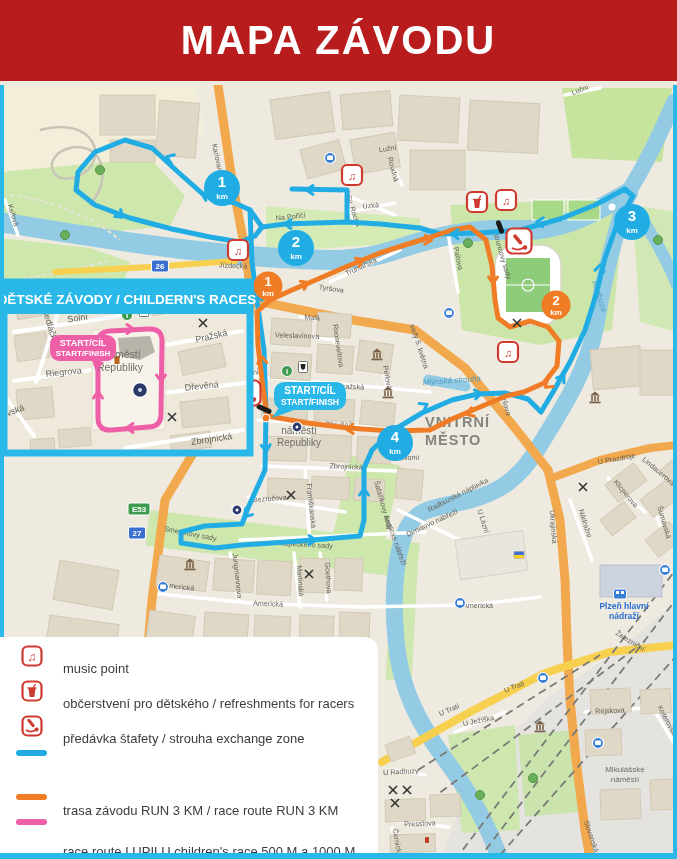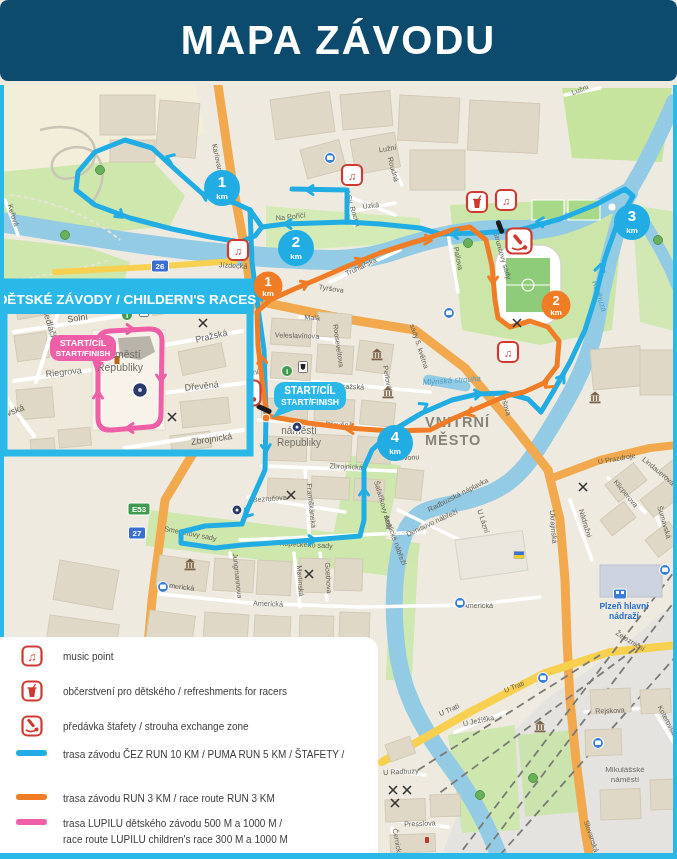--- a/index.html
+++ b/index.html
@@ -1,32 +1,32 @@
 <!DOCTYPE html>
 <html><head>
 <meta charset="utf-8">
 <style>
   html,body{margin:0;padding:0;background:#888;}
   #page{position:relative;width:677px;height:859px;overflow:hidden;background:#eeeae0;
         font-family:"Liberation Sans","DejaVu Sans",sans-serif;}
-  #hdr{position:absolute;left:0;top:0;width:677px;height:81px;background:#0c4a6e;
-       display:flex;align-items:center;justify-content:center;border-radius:8px;}
+  #hdr{position:absolute;left:0;top:0;width:677px;height:81px;background:#b91c1c;
+       display:flex;align-items:center;justify-content:center;}
   #hdr h1{margin:0;color:#fff;font-size:40px;font-weight:800;letter-spacing:2px;}
   svg{position:absolute;left:0;top:0;}
   svg text{font-family:"Liberation Sans","DejaVu Sans",sans-serif;}
   .street{fill:#615f58;}
   .water-lbl{fill:#4f9dc4;font-style:italic;}
   .rt-cyan{stroke:#21ade4;}
   .rt-orange{stroke:#f07d26;}
   .rt-pink{stroke:#ee5fa7;}
   .route{fill:none;stroke-width:5;stroke-linejoin:round;stroke-linecap:round;}
   #legend{position:absolute;left:0;top:637px;width:378px;height:216px;background:#fff;
           border-radius:0 14px 0 0;}
   .lrow{position:absolute;left:0;width:378px;}
-  .lrow .txt{position:absolute;left:63px;top:2px;font-size:10px;color:#3c3c3c;line-height:16px;}
+  .lrow .txt{position:absolute;left:63px;top:14px;font-size:13px;color:#3c3c3c;line-height:16px;}
   .lrow .ic{position:absolute;left:21px;top:-2px;}
   .lrow .sw{position:absolute;left:16px;top:5px;width:31px;height:5.5px;border-radius:3px;}
   #botline{position:absolute;left:0;top:853px;width:677px;height:6px;background:#29b8e8;}
 </style>
 </head>
 <body>
 
 <div id="page">
 
   <div id="hdr">
@@ -784,30 +784,30 @@
             </g>
             <path d="M 5,15 Q 11,19 17,13" fill="none" stroke="#cf3a30" stroke-width="1.6"></path>
             <circle cx="15.5" cy="14.5" r="2" fill="#cf3a30"></circle>
           </svg>
       </span>
       <div class="txt"><span>předávka štafety / strouha exchange zone</span></div>
     </div>
     <div class="lrow" style="top:108px">
       <span class="sw" style="background: rgb(33, 173, 228);"></span>
       <div class="txt">
-        <span>trasa závodu ČEZ RUN 10 KM / PUMA RUN 5 KM / ŠTAFETY /</span><br>
+        <br>
       </div>
     </div>
     <div class="lrow" style="top:152px">
       <span class="sw" style="background: rgb(240, 125, 38);"></span>
       <div class="txt"><span>trasa závodu RUN 3 KM / race route RUN 3 KM</span></div>
     </div>
     <div class="lrow" style="top:177px">
       <span class="sw" style="background: rgb(238, 95, 167);"></span>
       <div class="txt">
-        <span>trasa LUPILU dětského závodu 500 M a 1000 M /</span><br>
-        <span>race route LUPILU children's race 300 M a 1000 M</span>
+        <br>
+        <span>race route LUPILU children's race 500 M a 1000 M</span>
       </div>
     </div>
   </div>
 
   <div id="botline"></div>
 </div>
 
 </body></html>

